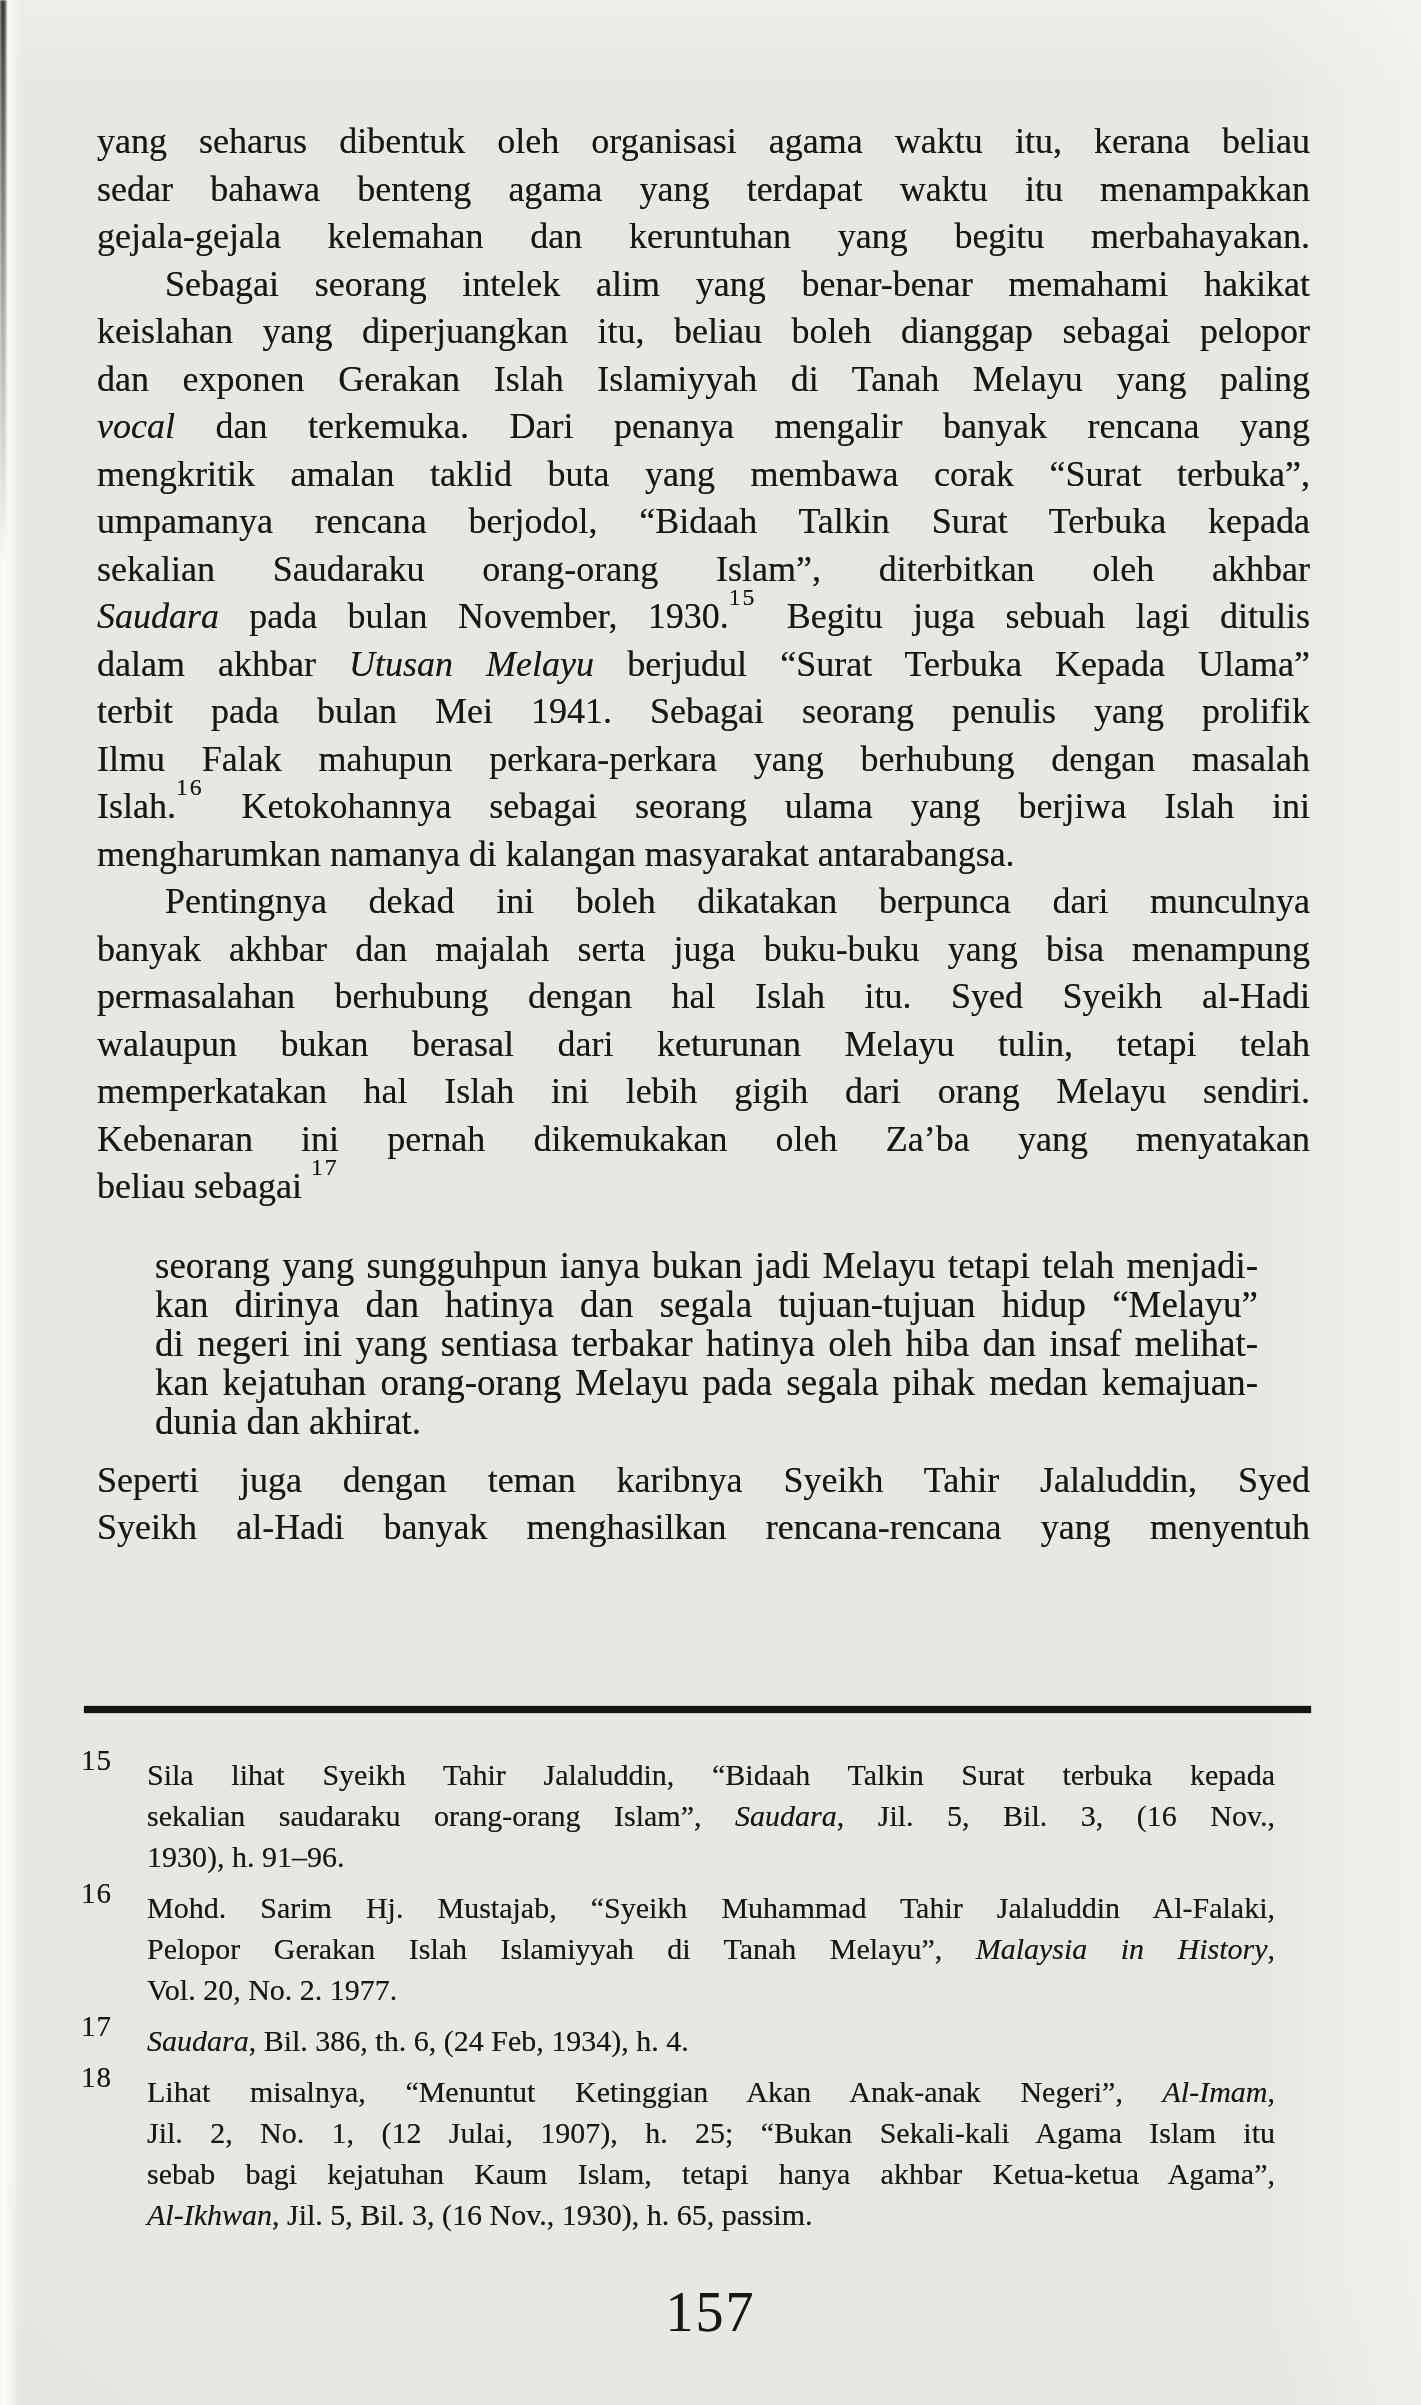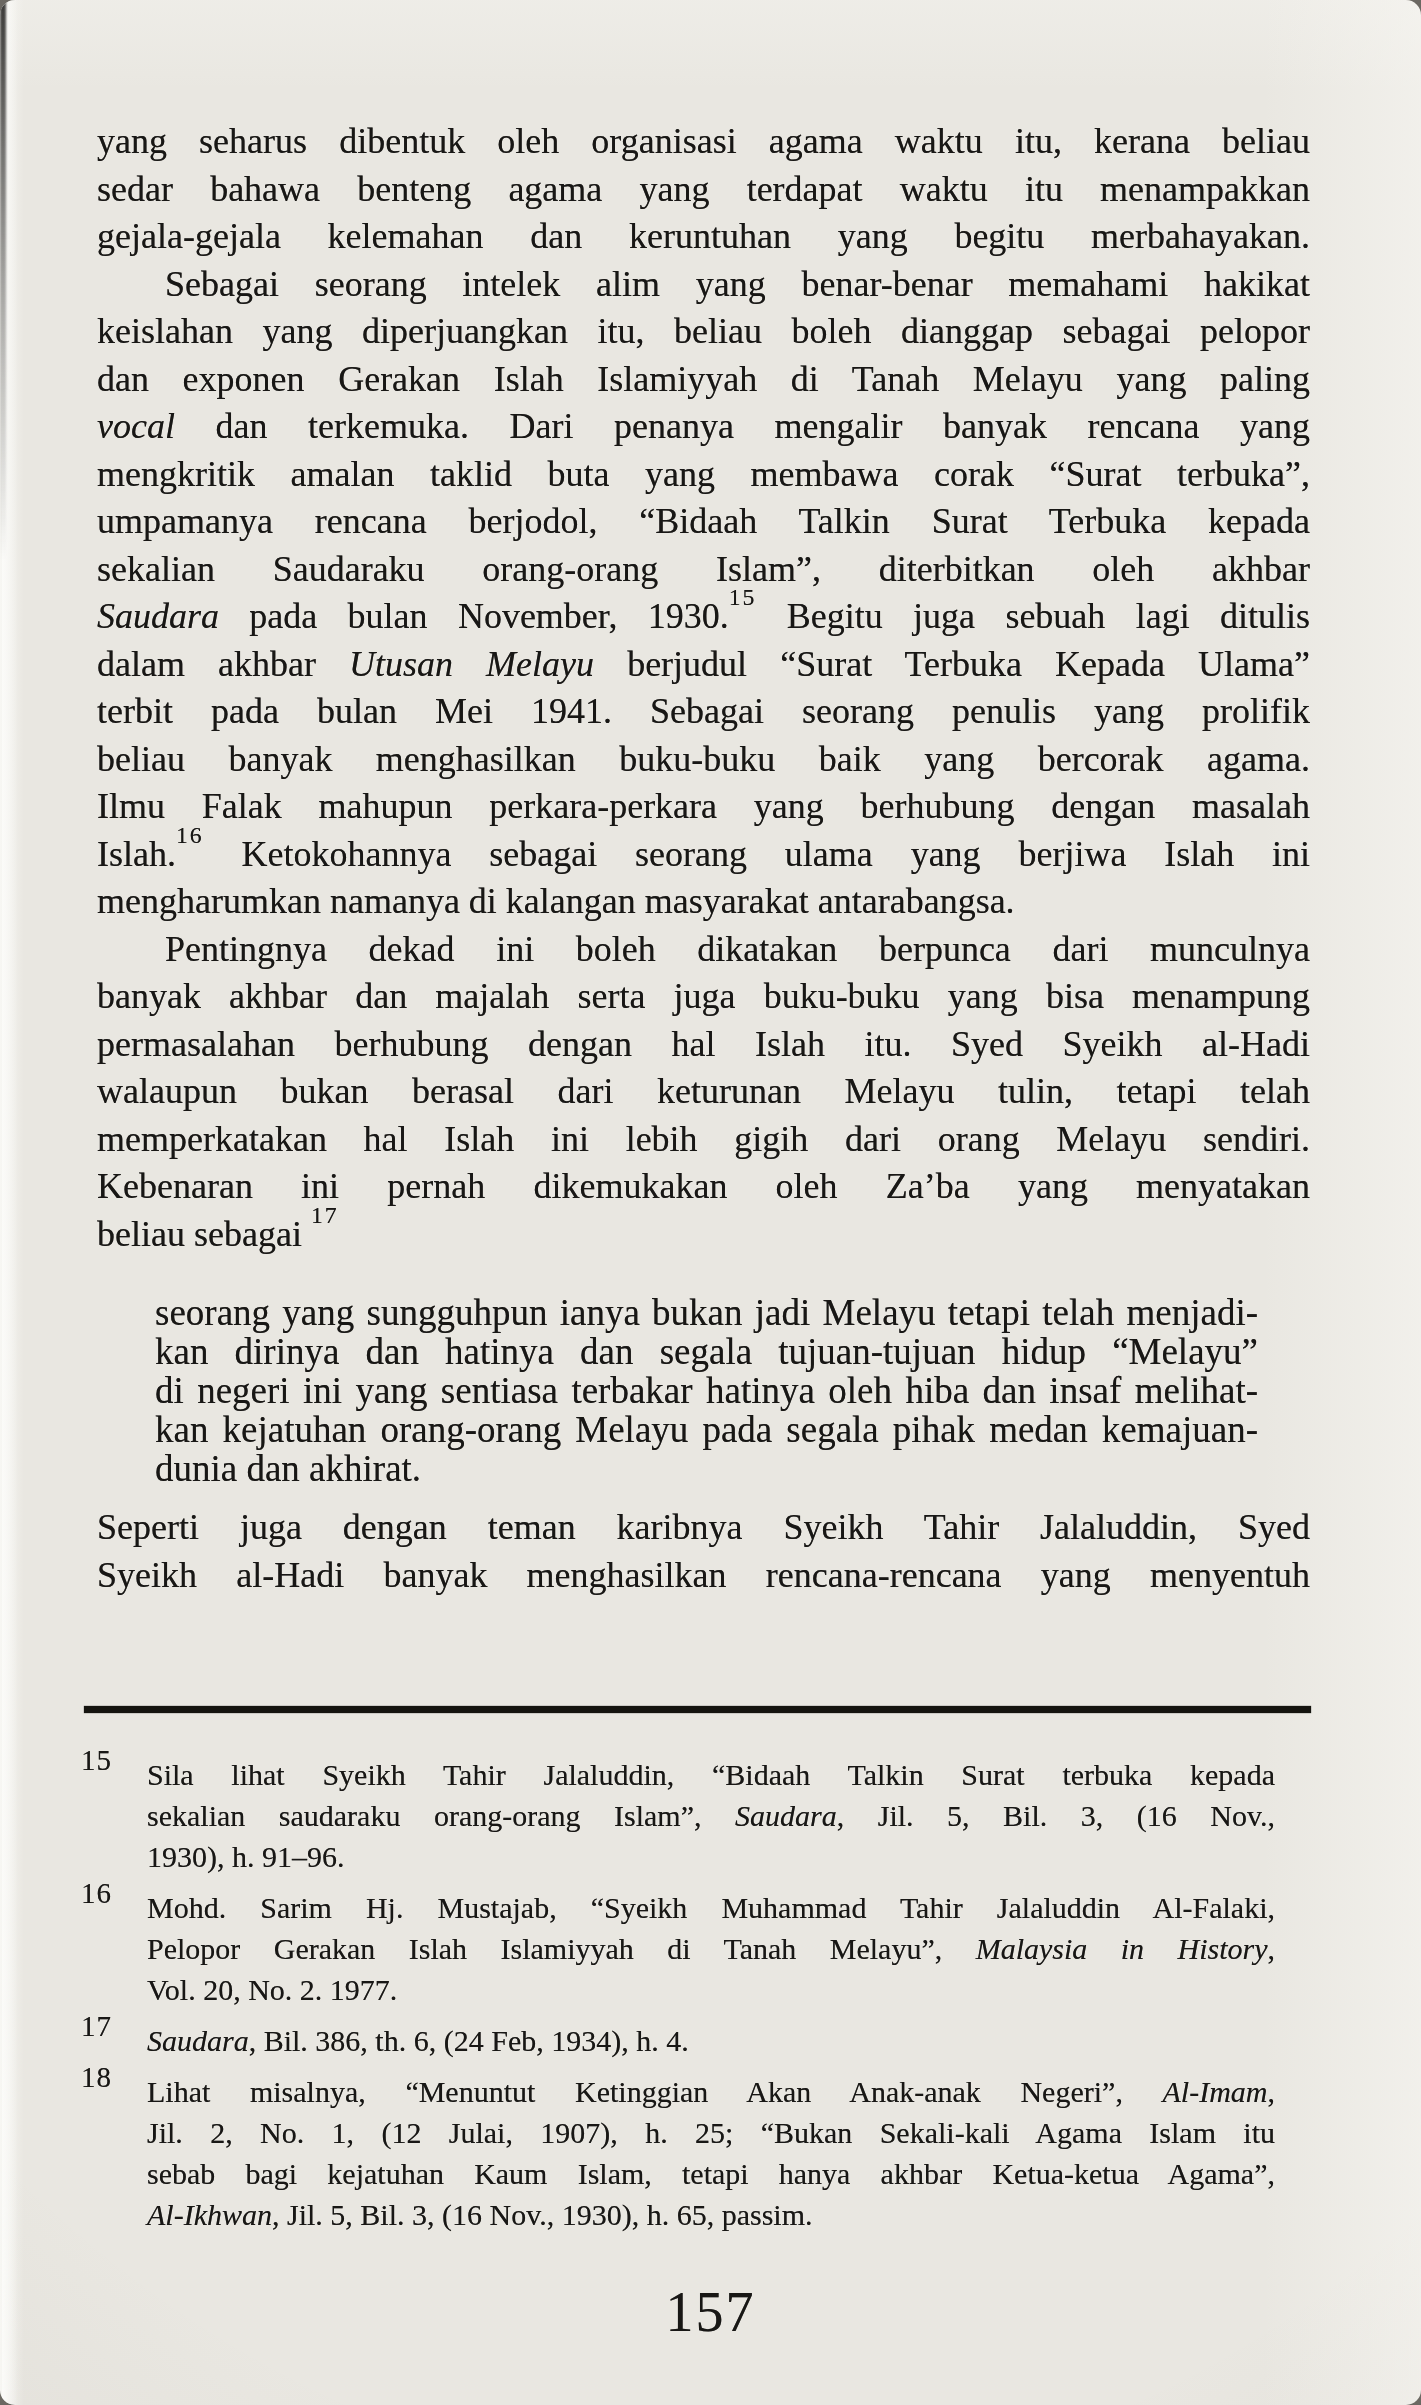--- a/index.html
+++ b/index.html
@@ -9,21 +9,20 @@
     margin:0;
     background:
       linear-gradient(90deg, rgba(250,250,247,0.85) 0px, rgba(250,250,247,0) 24px),
       linear-gradient(270deg, rgba(248,247,243,0.55) 0px, rgba(248,247,243,0) 160px),
       linear-gradient(180deg, rgba(246,245,241,0.4) 0px, rgba(246,245,241,0) 90px),
       radial-gradient(130% 95% at 52% 44%, rgba(0,0,0,0) 62%, rgba(92,87,76,0.12) 100%),
       #e9e7e1;
     overflow:hidden;
     font-family:"Liberation Serif", serif;
     color:#181715;
-    border-radius:15px;
   }
   .edge-streak {
     position:absolute; left:0; top:0; width:6px; height:560px;
     background:linear-gradient(180deg, rgba(28,27,25,0.85) 0%, rgba(28,27,25,0.35) 55%, rgba(28,27,25,0) 100%);
     filter:blur(1px);
   }
   .edge-light {
     position:absolute; left:2px; top:0; width:16px; height:2405px;
     background:linear-gradient(90deg, rgba(252,252,250,0.8), rgba(252,252,250,0));
   }
@@ -84,21 +83,20 @@
         <div class="line jl"><span>Sebagai seorang intelek alim yang benar-benar memahami hakikat</span></div>
         <div class="line jl"><span>keislahan yang diperjuangkan itu, beliau boleh dianggap sebagai pelopor</span></div>
         <div class="line jl"><span>dan exponen Gerakan Islah Islamiyyah di Tanah Melayu yang paling</span></div>
         <div class="line jl"><em>vocal</em><span> dan terkemuka. Dari penanya mengalir banyak rencana yang</span></div>
         <div class="line jl"><span>mengkritik amalan taklid buta yang membawa corak “Surat terbuka”,</span></div>
         <div class="line jl"><span>umpamanya rencana berjodol, “Bidaah Talkin Surat Terbuka kepada</span></div>
         <div class="line jl"><span>sekalian Saudaraku orang-orang Islam”, diterbitkan oleh akhbar</span></div>
         <div class="line jl"><em>Saudara</em><span> pada bulan November, 1930.</span><sup>15</sup><span> Begitu juga sebuah lagi ditulis</span></div>
         <div class="line jl"><span>dalam akhbar </span><em>Utusan Melayu</em><span> berjudul “Surat Terbuka Kepada Ulama”</span></div>
         <div class="line jl"><span>terbit pada bulan Mei 1941. Sebagai seorang penulis yang prolifik</span></div>
-        <div class="line jl"><span>beliau banyak menghasilkan buku-buku baik yang bercorak agama.</span></div>
         <div class="line jl"><span>Ilmu Falak mahupun perkara-perkara yang berhubung dengan masalah</span></div>
         <div class="line jl"><span>Islah.</span><sup>16</sup><span> Ketokohannya sebagai seorang ulama yang berjiwa Islah ini</span></div>
         <div class="line nl"><span>mengharumkan namanya di kalangan masyarakat antarabangsa.</span></div>
       </div>
       <div class="para indent">
         <div class="line jl"><span>Pentingnya dekad ini boleh dikatakan berpunca dari munculnya</span></div>
         <div class="line jl"><span>banyak akhbar dan majalah serta juga buku-buku yang bisa menampung</span></div>
         <div class="line jl"><span>permasalahan berhubung dengan hal Islah itu. Syed Syeikh al-Hadi</span></div>
         <div class="line jl"><span>walaupun bukan berasal dari keturunan Melayu tulin, tetapi telah</span></div>
         <div class="line jl"><span>memperkatakan hal Islah ini lebih gigih dari orang Melayu sendiri.</span></div>

